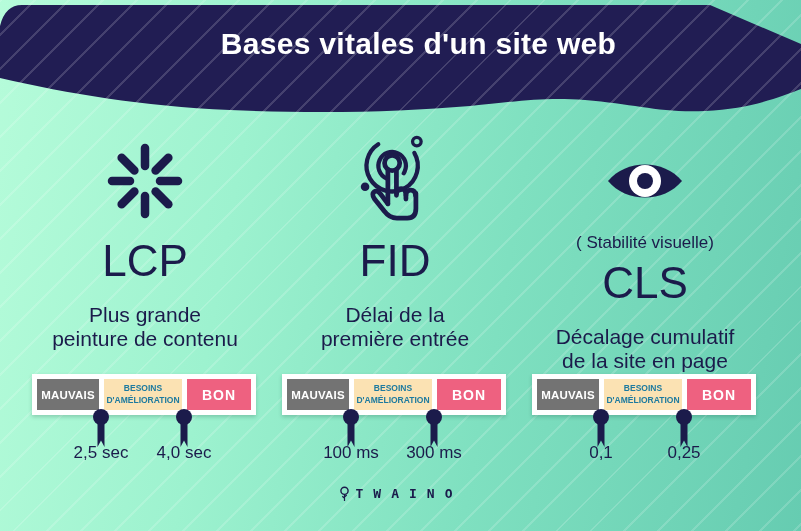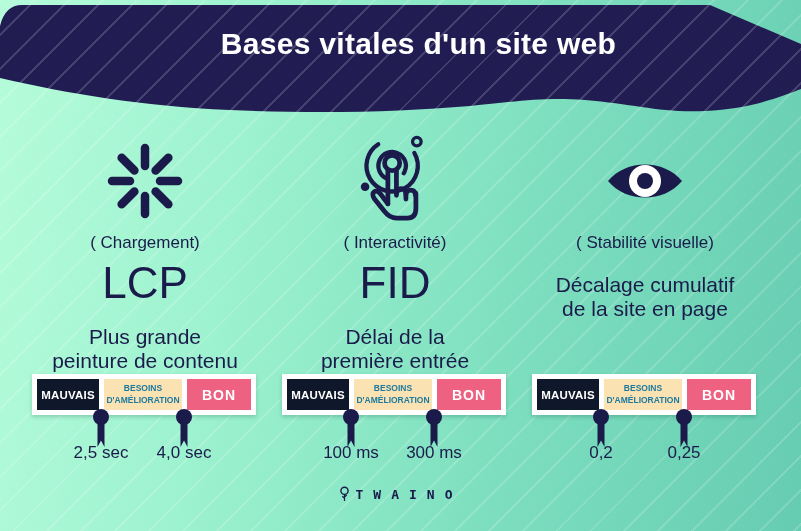--- a/index.html
+++ b/index.html
@@ -24,35 +24,35 @@
   .abbr{font-size:44px;line-height:1.05;margin-top:6px;}
   .desc{font-size:21px;line-height:24px;}
   .desc.first{margin-top:19px;}
 
   .scale{
     position:absolute;top:374px;width:214px;padding:5px;background:#ffffff;
     box-shadow:0 2px 4px rgba(10,60,45,.22);z-index:2;
   }
   .segs{display:flex;gap:5px;}
   .seg{height:31px;display:flex;align-items:center;justify-content:center;text-align:center;}
-  .seg.bad{width:62px;background:#0f172a;color:#ffffff;font-size:11.5px;font-weight:bold;letter-spacing:.2px;}
+  .seg.bad{width:62px;background:#737373;color:#ffffff;font-size:11.5px;font-weight:bold;letter-spacing:.2px;}
   .seg.mid{width:78px;background:#fbe2b3;color:#1d7a9f;font-size:8.5px;font-weight:bold;flex-direction:column;line-height:1.3;}
   .seg.good{width:64px;background:#ee6180;color:#ffffff;font-size:14px;font-weight:600;letter-spacing:1px;}
   .scale-lcp{left:32px;} .scale-fid{left:282px;} .scale-cls{left:532px;}
   .pin{position:absolute;top:35px;transform:translateX(-50%);line-height:0;}
   .pin1{left:69px;} .pin2{left:152px;}
   .thr{
     position:absolute;top:69px;transform:translateX(-50%);
     font-size:17px;font-weight:normal;color:#1b1b4b;white-space:nowrap;
   }
   .thr1{left:69px;} .thr2{left:152px;}
 
   .footer{
     position:absolute;top:486px;left:0;right:0;z-index:2;
-    display:flex;align-items:center;justify-content:center;gap:6px;
+    display:flex;align-items:flex-start;justify-content:center;gap:6px;
   }
   .brand{
     font-family:"DejaVu Sans Mono",monospace;font-size:13px;font-weight:bold;
     letter-spacing:10px;color:#1b1b4b;
   }
 </style>
 </head>
 <body>
 
 <svg class="header-wave" width="801" height="132" viewBox="0 0 801 132" preserveAspectRatio="none">
@@ -75,21 +75,20 @@
           <line x1="0" y1="-15" x2="0" y2="-33" transform="rotate(45)"></line>
           <line x1="0" y1="-15" x2="0" y2="-33" transform="rotate(90)"></line>
           <line x1="0" y1="-15" x2="0" y2="-33" transform="rotate(135)"></line>
           <line x1="0" y1="-15" x2="0" y2="-33" transform="rotate(180)"></line>
           <line x1="0" y1="-15" x2="0" y2="-33" transform="rotate(225)"></line>
           <line x1="0" y1="-15" x2="0" y2="-33" transform="rotate(270)"></line>
           <line x1="0" y1="-15" x2="0" y2="-33" transform="rotate(315)"></line>
         </g>
       </svg>
     </div>
-    <div class="category">( Chargement)</div>
     <div class="abbr">LCP</div>
     <div class="desc first">Plus grande</div>
     <div class="desc">peinture de contenu</div>
   </section>
 
   <section class="col">
     <div class="icon-box">
       <svg width="76" height="94" viewBox="0 0 80 98">
         <g fill="none" stroke="#1b1b4b" stroke-linecap="round">
           <circle cx="37" cy="33" r="27" stroke-width="4.5" stroke-dasharray="125 45" transform="rotate(-30 37 33)"></circle>
@@ -97,35 +96,35 @@
           <circle cx="63" cy="7.5" r="4.5" stroke-width="3.5"></circle>
           <circle cx="8.5" cy="55" r="4.5" fill="#1b1b4b" stroke="none"></circle>
           <circle cx="37" cy="30" r="8" stroke-width="5"></circle>
           <path d="M32.5 37 V73 M41.5 37 V62" stroke-width="5"></path>
           <path d="M32.5 73 L25 63 Q21 58 18 60.5 Q15 63 18.5 68 L29 81 Q34 88 42 88 L53 88 Q62 88 62 78 L62 62" stroke-width="5"></path>
           <path d="M41.5 64 Q41.5 57 46.5 57 Q51.5 57 51.5 64 L51.5 68" stroke-width="5"></path>
           <path d="M51.5 64 Q51.5 58.5 56.5 58.5 Q61.5 58.5 61.5 64" stroke-width="5"></path>
         </g>
       </svg>
     </div>
-    <div class="category">( Interactivité)</div>
     <div class="abbr">FID</div>
     <div class="desc first">Délai de la</div>
     <div class="desc">première entrée</div>
   </section>
 
   <section class="col">
     <div class="icon-box">
       <svg width="78" height="52" viewBox="0 0 78 52">
         <path d="M2 26 C20 4 58 4 76 26 C58 48 20 48 2 26 Z" fill="#1b1b4b"></path>
         <circle cx="39" cy="26" r="16" fill="#ffffff"></circle>
         <circle cx="39" cy="26" r="8" fill="#1b1b4b"></circle>
       </svg>
     </div>
     <div class="category">( Stabilité visuelle)</div>
+    <div class="abbr">CLS</div>
     <div class="desc first">Décalage cumulatif</div>
     <div class="desc">de la site en page</div>
   </section>
 </div>
 
 <div class="scale scale-lcp">
   <div class="segs">
     <div class="seg bad">MAUVAIS</div>
     <div class="seg mid">
       <div>BESOINS</div>
@@ -188,21 +187,21 @@
         <circle cx="9.5" cy="8" r="8" fill="#1b1b4b"></circle>
         <path d="M6 13 h7 v25 l-3.5 -6.5 l-3.5 6.5 z" fill="#1b1b4b"></path>
       </svg>
   </div>
   <div class="pin pin2">
     <svg width="19" height="38" viewBox="0 0 19 38">
         <circle cx="9.5" cy="8" r="8" fill="#1b1b4b"></circle>
         <path d="M6 13 h7 v25 l-3.5 -6.5 l-3.5 6.5 z" fill="#1b1b4b"></path>
       </svg>
   </div>
-  <div class="thr thr1">0,2</div>
+  <div class="thr thr1">0,1</div>
   <div class="thr thr2">0,25</div>
 </div>
 
 <div class="footer">
   <svg width="11" height="16" viewBox="0 0 11 16" fill="none" stroke="#1b1b4b">
     <circle cx="5.5" cy="4.8" r="3.6" stroke-width="1.4"></circle>
     <path d="M5.5 8.5 V15 M5.5 11 l2.2 -2 M5.5 12.2 l-2.2 -2" stroke-width="1.2"></path>
   </svg>
   <span class="brand">TWAINO</span>
 </div>

